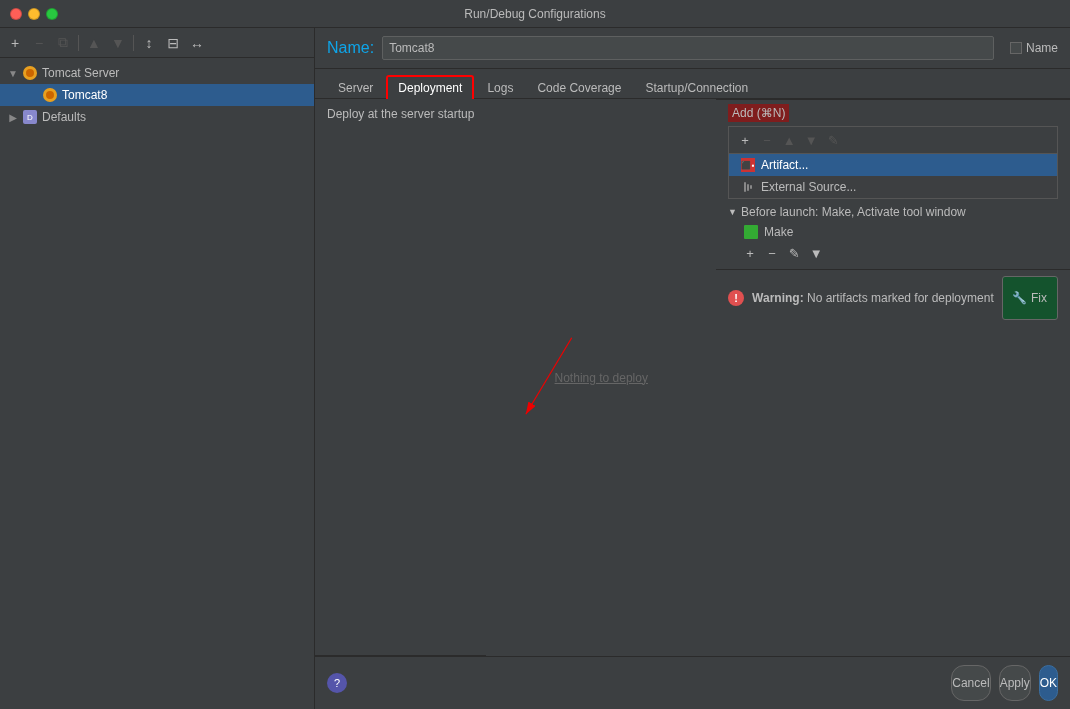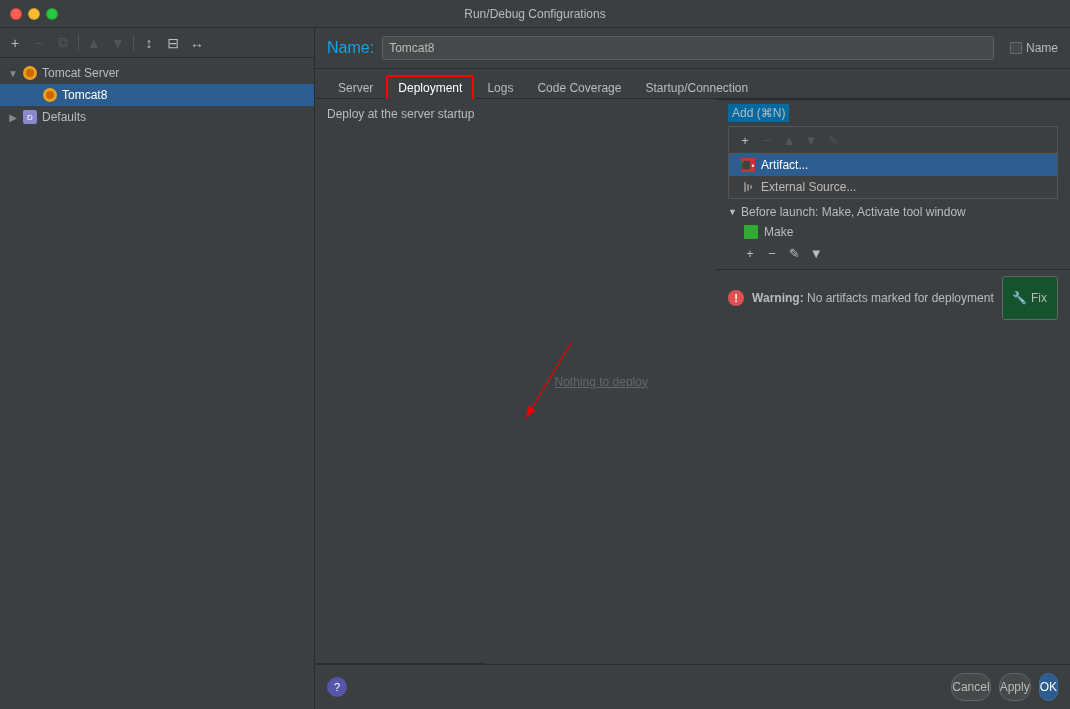--- a/index.html
+++ b/index.html
@@ -256,21 +256,21 @@
       display: flex;
       align-items: center;
       padding: 4px 12px;
       gap: 4px;
       background: #3c3f41;
     }
 
     .add-label {
       font-size: 12px;
       color: #bbbbbb;
-      background: #0369a1;
+      background: #7f1d1d;
       padding: 2px 4px;
     }
 
     .dropdown-menu {
       background: #3d3f41;
       border: 1px solid #555;
       margin: 0 12px;
     }
 
     .mini-toolbar {
@@ -457,21 +457,21 @@
       border-radius: 50%;
       display: flex;
       align-items: center;
       justify-content: center;
       color: white;
       font-size: 11px;
       cursor: pointer;
     }
 
     .dialog-btn {
-      height: 28px;
+      height: 36px;
       padding: 0 0;
       border-radius: 13px;
       font-size: 12px;
       cursor: pointer;
       border: 1px solid #666;
       background: #45494a;
       color: #bbbbbb;
     }
     .dialog-btn.primary {
       background: #2d5c8e;

